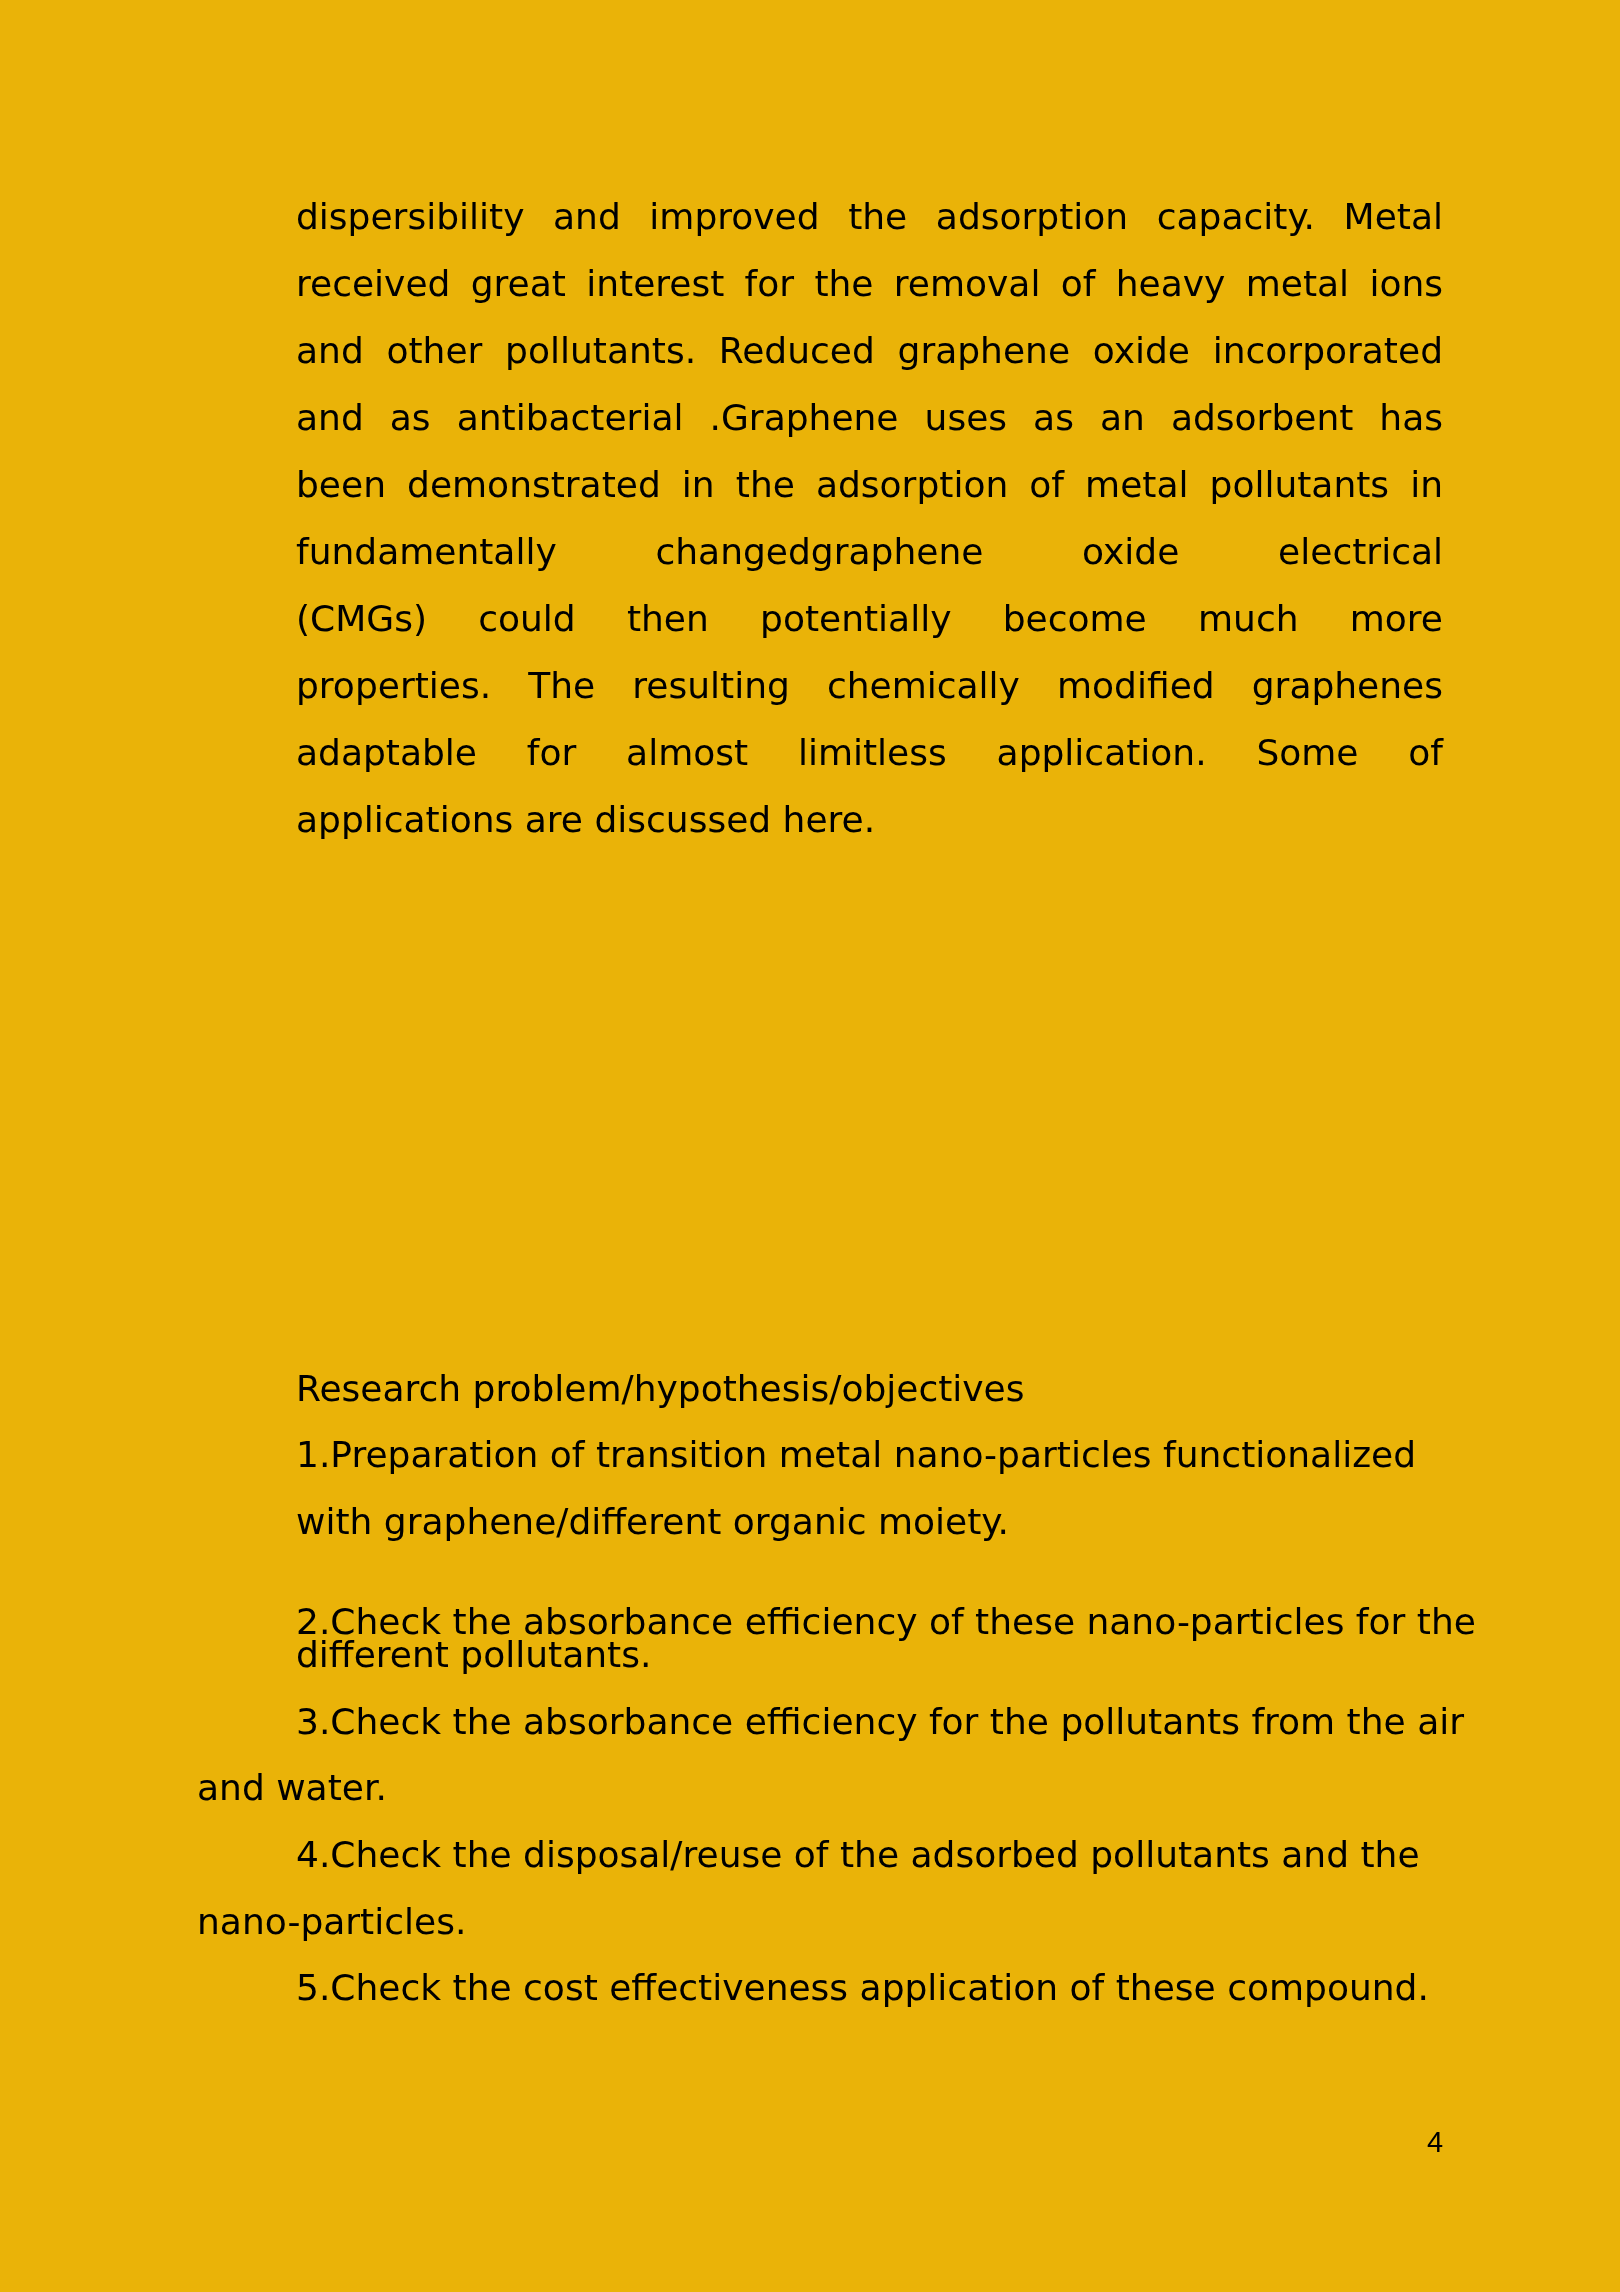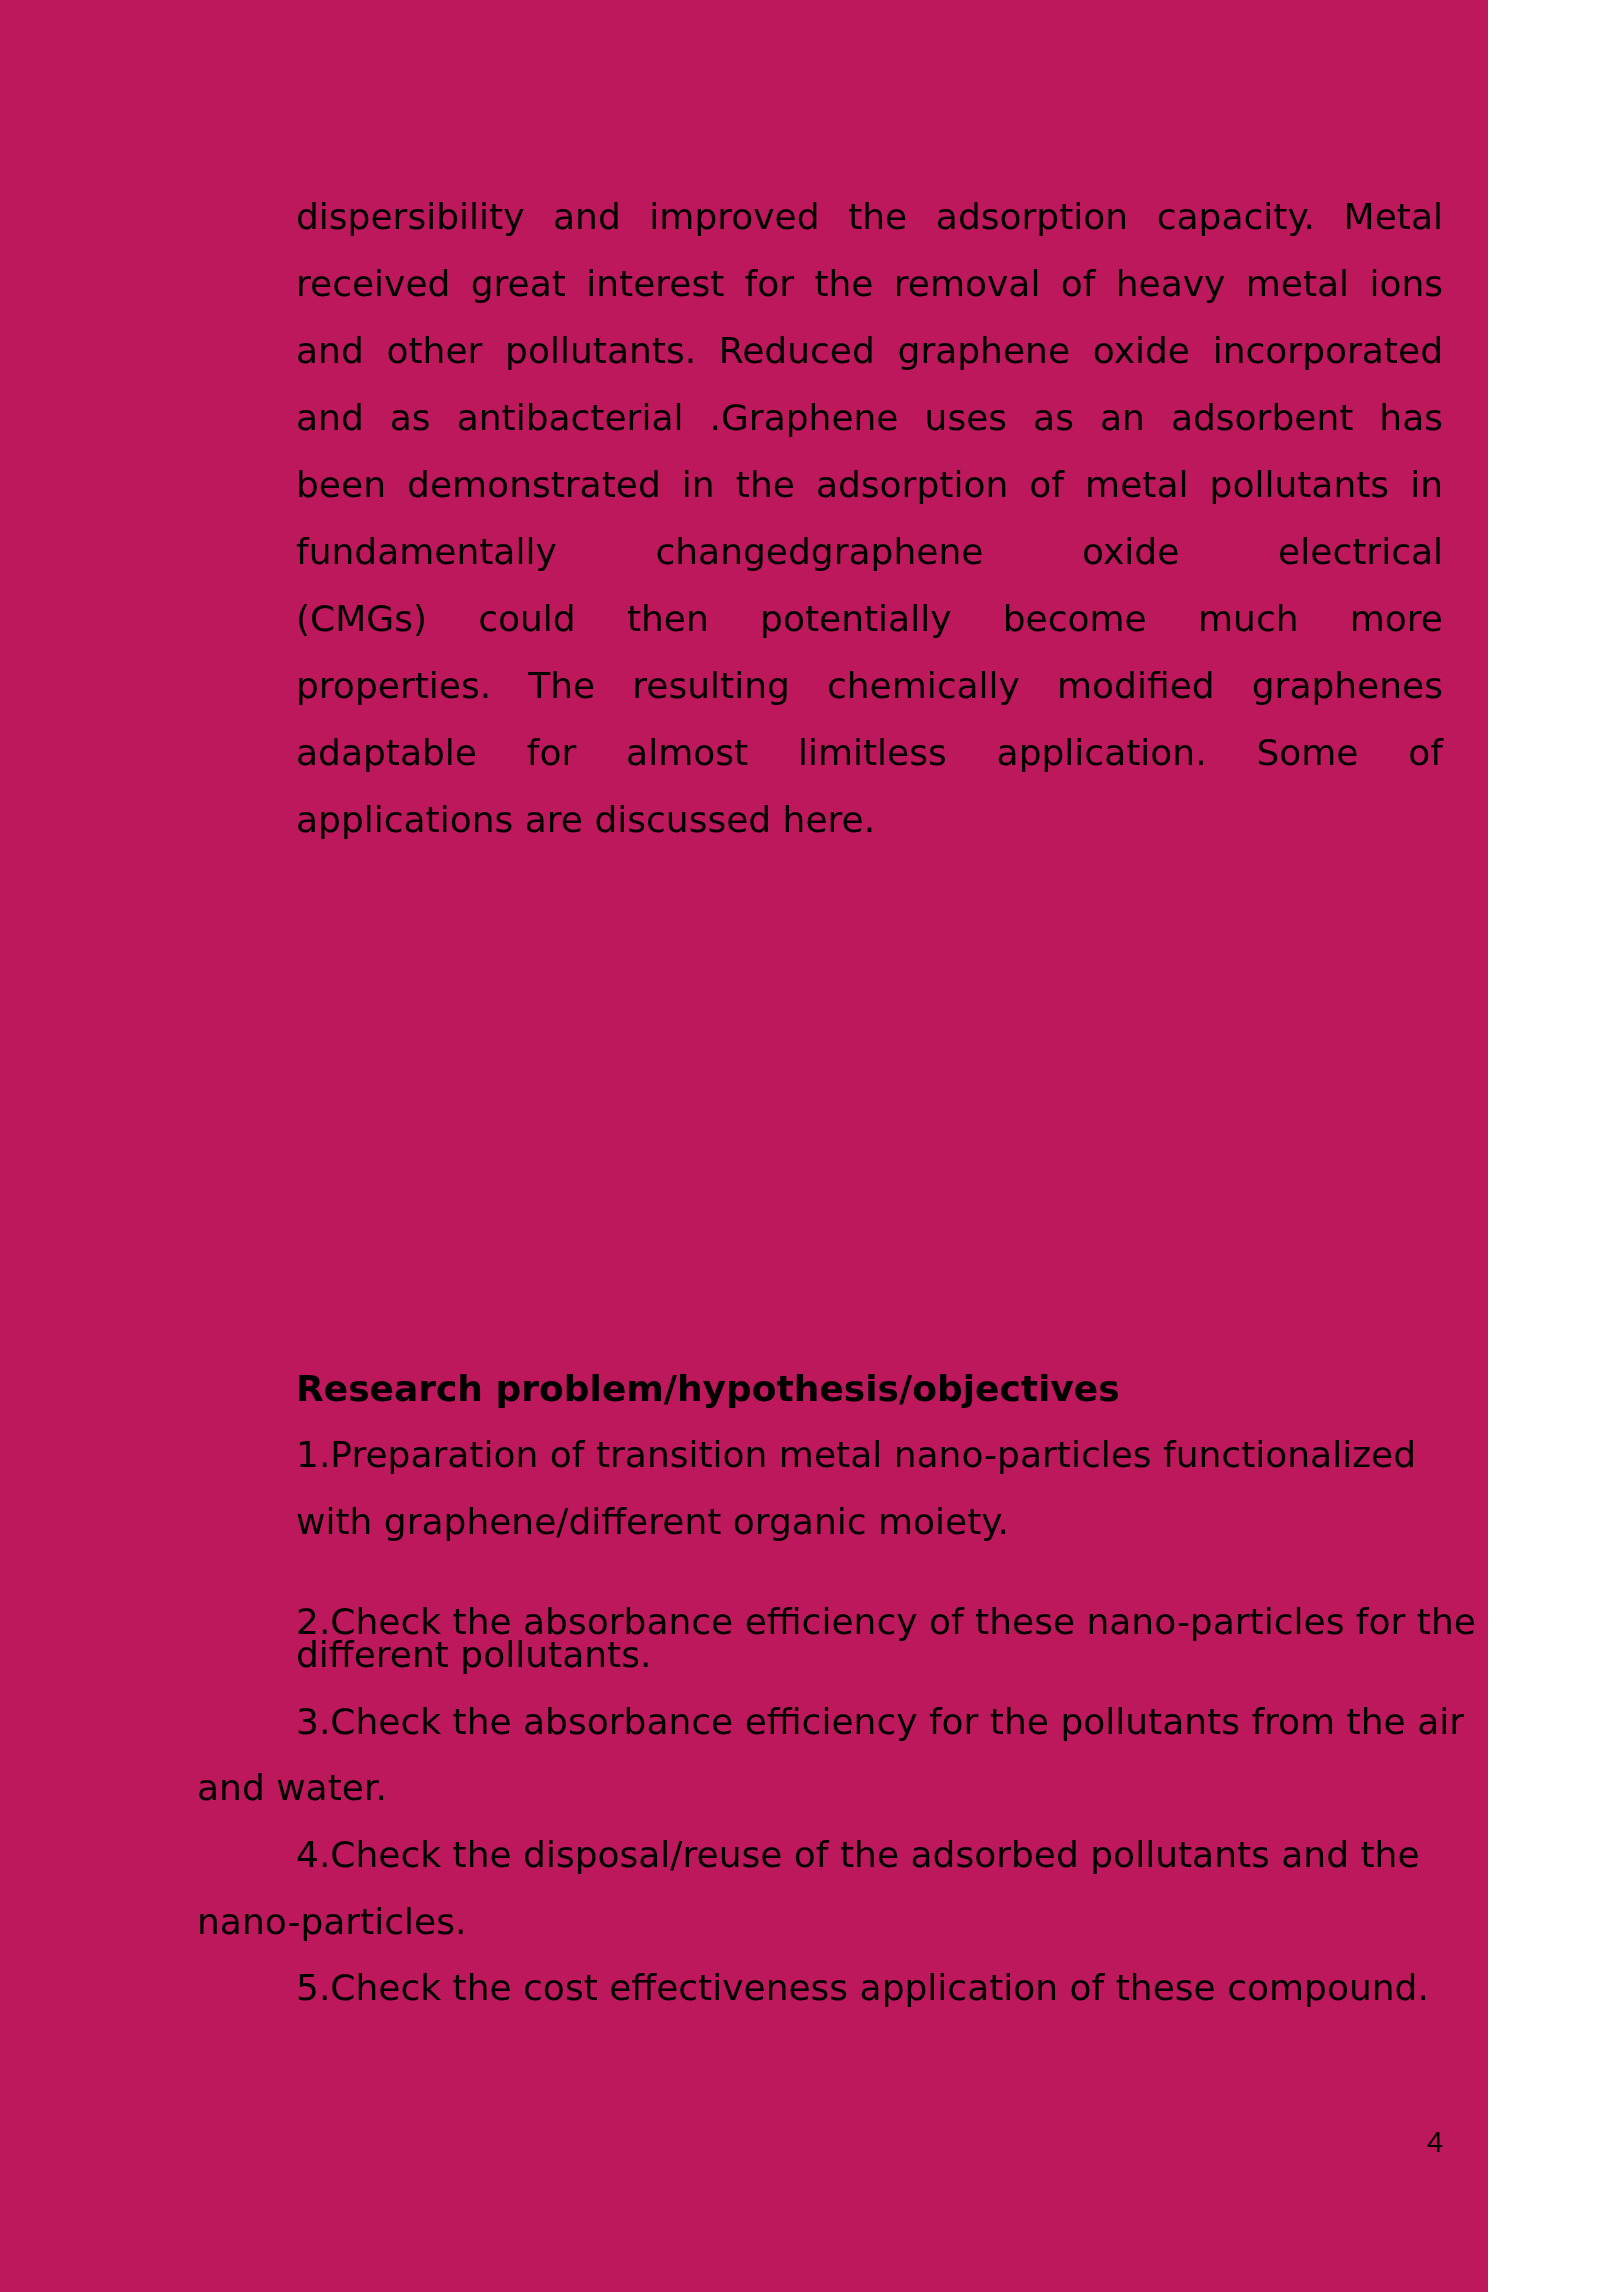--- a/index.html
+++ b/index.html
@@ -1,24 +1,24 @@
 <!DOCTYPE html>
 <html><head>
 <meta charset="utf-8">
 <style>
   html, body { margin: 0; padding: 0; background: #ffffff; }
   body { width: 1620px; height: 2293px; position: relative; overflow: hidden;
          font-family: "DejaVu Sans", sans-serif; color: #000000; }
-  .page { position: absolute; left: 0; top: 0; width: 1488px; height: 2293px; background: #be185d; }
+  .page { position: absolute; left: 0; top: 0; width: 1620px; height: 2293px; background: #eab308; }
   .line { position: absolute; font-size: 36px; line-height: 67px; height: 67px; white-space: nowrap; }
   .para { position: absolute; left: 296px; top: 183px; width: 1147px; }
   .para .pl { position: relative; display: block; height: 67px; line-height: 67px; font-size: 36px;
               text-align: justify; text-align-last: justify; white-space: normal; }
   .para .pl.last { text-align-last: left; }
-  .heading { position: absolute; left: 296px; top: 1355px; font-size: 36px; font-weight: bold;
+  .heading { position: absolute; left: 296px; top: 1355px; font-size: 36px; font-weight: normal;
              line-height: 67px; white-space: nowrap; }
   .pagenum { position: absolute; left: 1427px; top: 2125px; font-family: "Liberation Sans", sans-serif;
              font-size: 29px; line-height: 35px; }
 </style>
 </head>
 <body>
 
 <div class="page">
 
   <div class="para">

